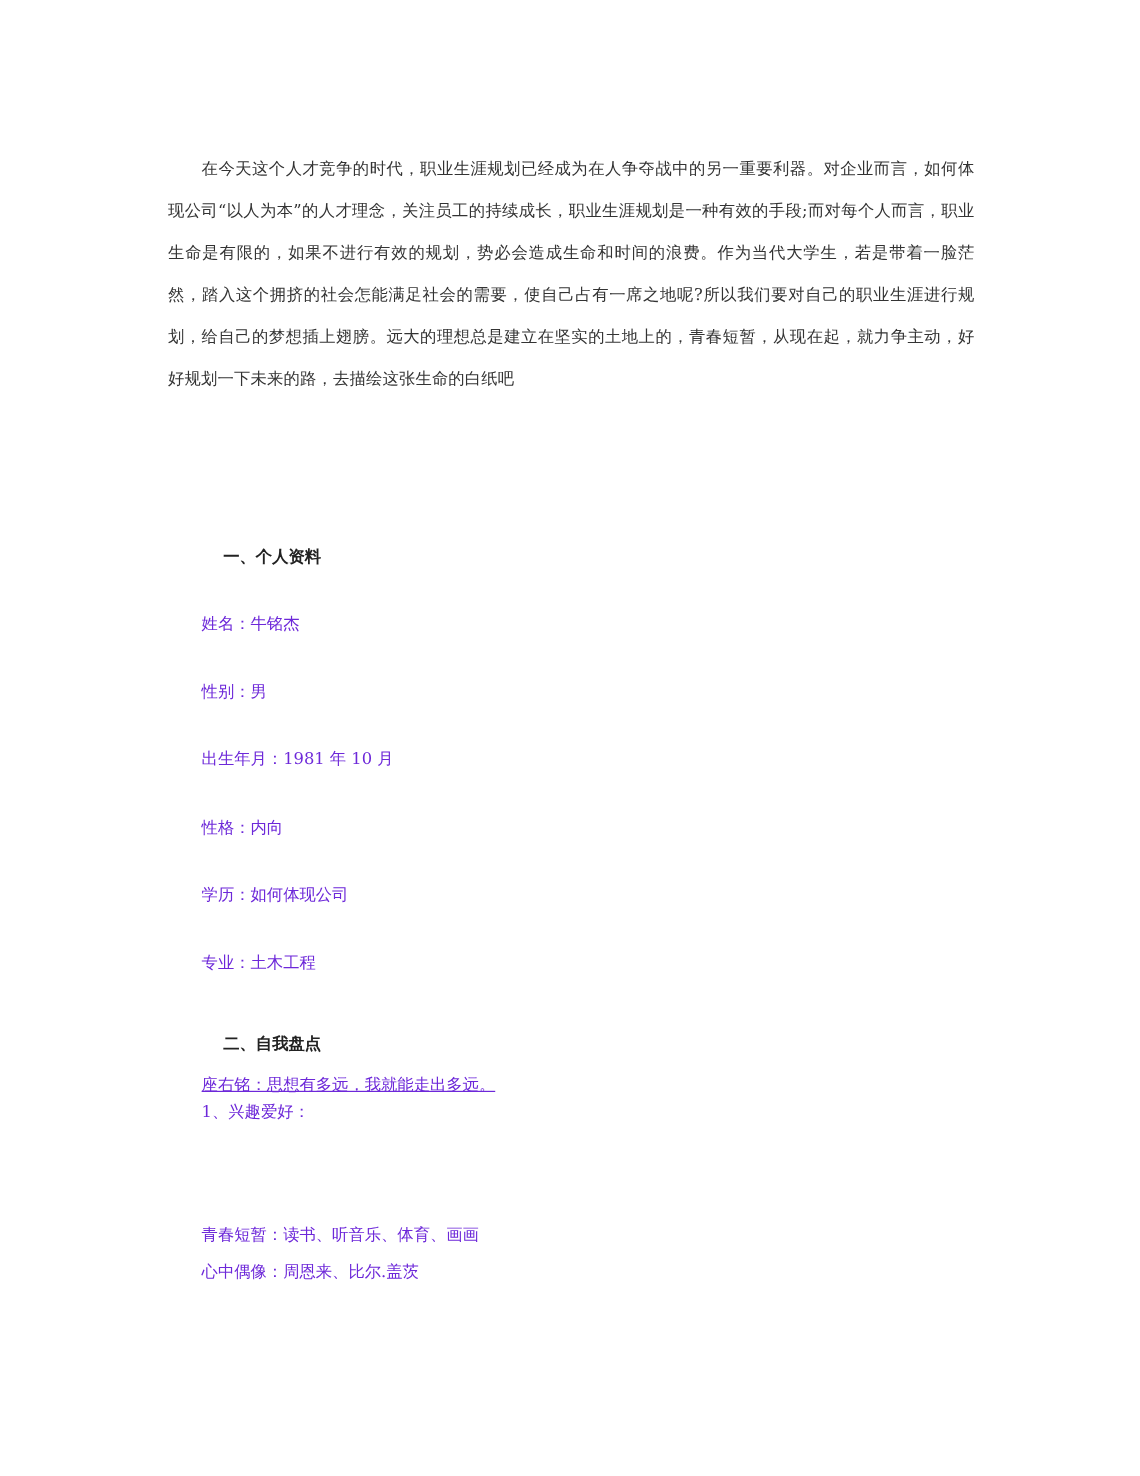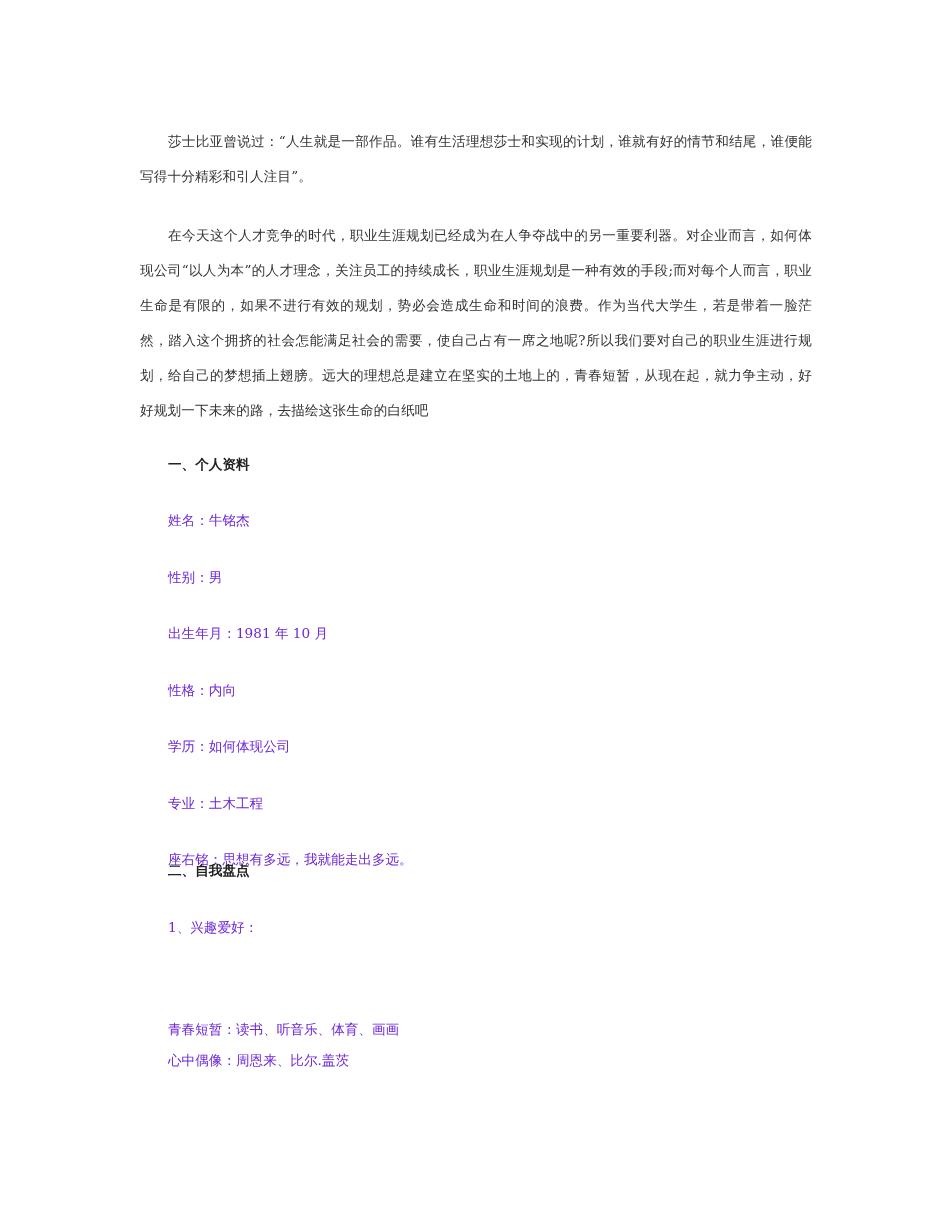--- a/index.html
+++ b/index.html
@@ -35,35 +35,35 @@
       position: absolute;
       left: 168px;
       font-size: 13.6px;
       line-height: 20px;
       color: #6d28d9;
       white-space: nowrap;
     }
     .heading {
       font-weight: bold;
       color: #222222;
+      margin-left: 18px;
     }
   </style>
 </head>
 <body>
 
 <div class="page">
-  <p class="para">莎士比亚曾说过：“人生就是一部作品。谁有生活理想莎士和实现的计划，谁就有好的情节和结尾，谁便能写得十分精彩和引人注目”。</p>
   <p class="para">在今天这个人才竞争的时代，职业生涯规划已经成为在人争夺战中的另一重要利器。对企业而言，如何体现公司“以人为本”的人才理念，关注员工的持续成长，职业生涯规划是一种有效的手段;而对每个人而言，职业生命是有限的，如果不进行有效的规划，势必会造成生命和时间的浪费。作为当代大学生，若是带着一脸茫然，踏入这个拥挤的社会怎能满足社会的需要，使自己占有一席之地呢?所以我们要对自己的职业生涯进行规划，给自己的梦想插上翅膀。远大的理想总是建立在坚实的土地上的，青春短暂，从现在起，就力争主动，好好规划一下未来的路，去描绘这张生命的白纸吧</p>
 </div>
 
 <div class="line-item heading" style="top:454px;">一、个人资料</div>
 <div class="line-item" style="top:510px;">姓名：牛铭杰</div>
 <div class="line-item" style="top:567px;">性别：男</div>
 <div class="line-item" style="top:623px;">出生年月：1981 年 10 月</div>
 <div class="line-item" style="top:680px;">性格：内向</div>
 <div class="line-item" style="top:736px;">学历：如何体现公司</div>
 <div class="line-item" style="top:793px;">专业：土木工程</div>
-<div class="line-item" style="top:849px;">座右铭：思想有多远，我就能走出多远。</div>
+<div class="line-item" style="top:894px;text-decoration:underline;">座右铭：思想有多远，我就能走出多远。</div>
 
 <div class="line-item heading" style="top:860px;">二、自我盘点</div>
 <div class="line-item" style="top:917px;">1、兴趣爱好：</div>
 <div class="line-item" style="top:1019px;">青春短暂：读书、听音乐、体育、画画</div>
 <div class="line-item" style="top:1050px;">心中偶像：周恩来、比尔.盖茨</div>
 
 </body></html>

